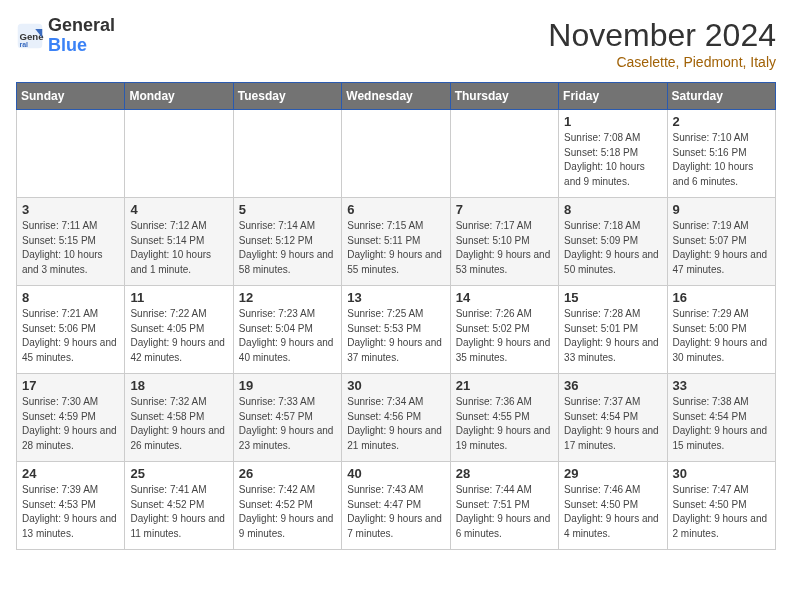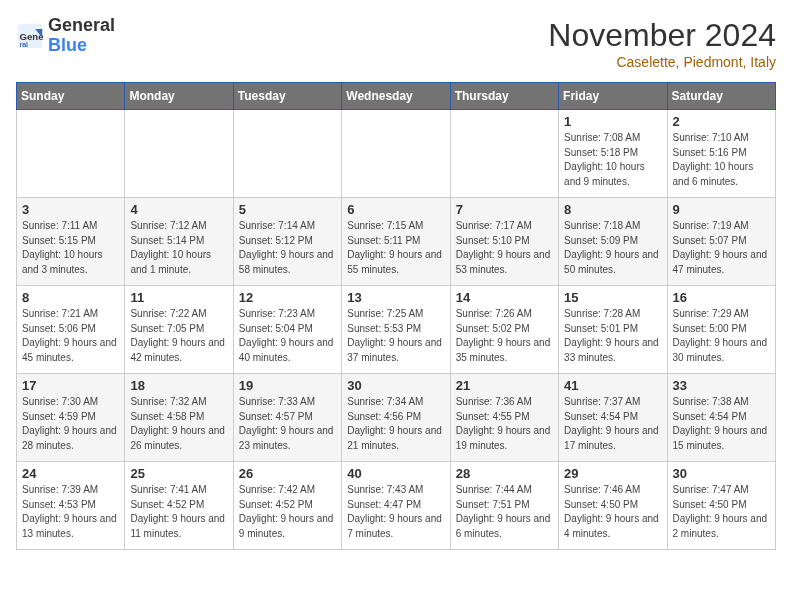--- a/index.html
+++ b/index.html
@@ -190,21 +190,21 @@
       <tr>
         <td>
           <span class="day-number">8</span>
           <div class="day-info">Sunrise: 7:21 AM
 Sunset: 5:06 PM
 Daylight: 9 hours and 45 minutes.</div>
         </td>
         <td>
           <span class="day-number">11</span>
           <div class="day-info">Sunrise: 7:22 AM
-Sunset: 7:05 PM
+Sunset: 4:05 PM
 Daylight: 9 hours and 42 minutes.</div>
         </td>
         <td>
           <span class="day-number">12</span>
           <div class="day-info">Sunrise: 7:23 AM
 Sunset: 5:04 PM
 Daylight: 9 hours and 40 minutes.</div>
         </td>
         <td>
           <span class="day-number">13</span>
@@ -256,21 +256,21 @@
 Sunset: 4:56 PM
 Daylight: 9 hours and 21 minutes.</div>
         </td>
         <td>
           <span class="day-number">21</span>
           <div class="day-info">Sunrise: 7:36 AM
 Sunset: 4:55 PM
 Daylight: 9 hours and 19 minutes.</div>
         </td>
         <td>
-          <span class="day-number">41</span>
+          <span class="day-number">36</span>
           <div class="day-info">Sunrise: 7:37 AM
 Sunset: 4:54 PM
 Daylight: 9 hours and 17 minutes.</div>
         </td>
         <td>
           <span class="day-number">33</span>
           <div class="day-info">Sunrise: 7:38 AM
 Sunset: 4:54 PM
 Daylight: 9 hours and 15 minutes.</div>
         </td>

